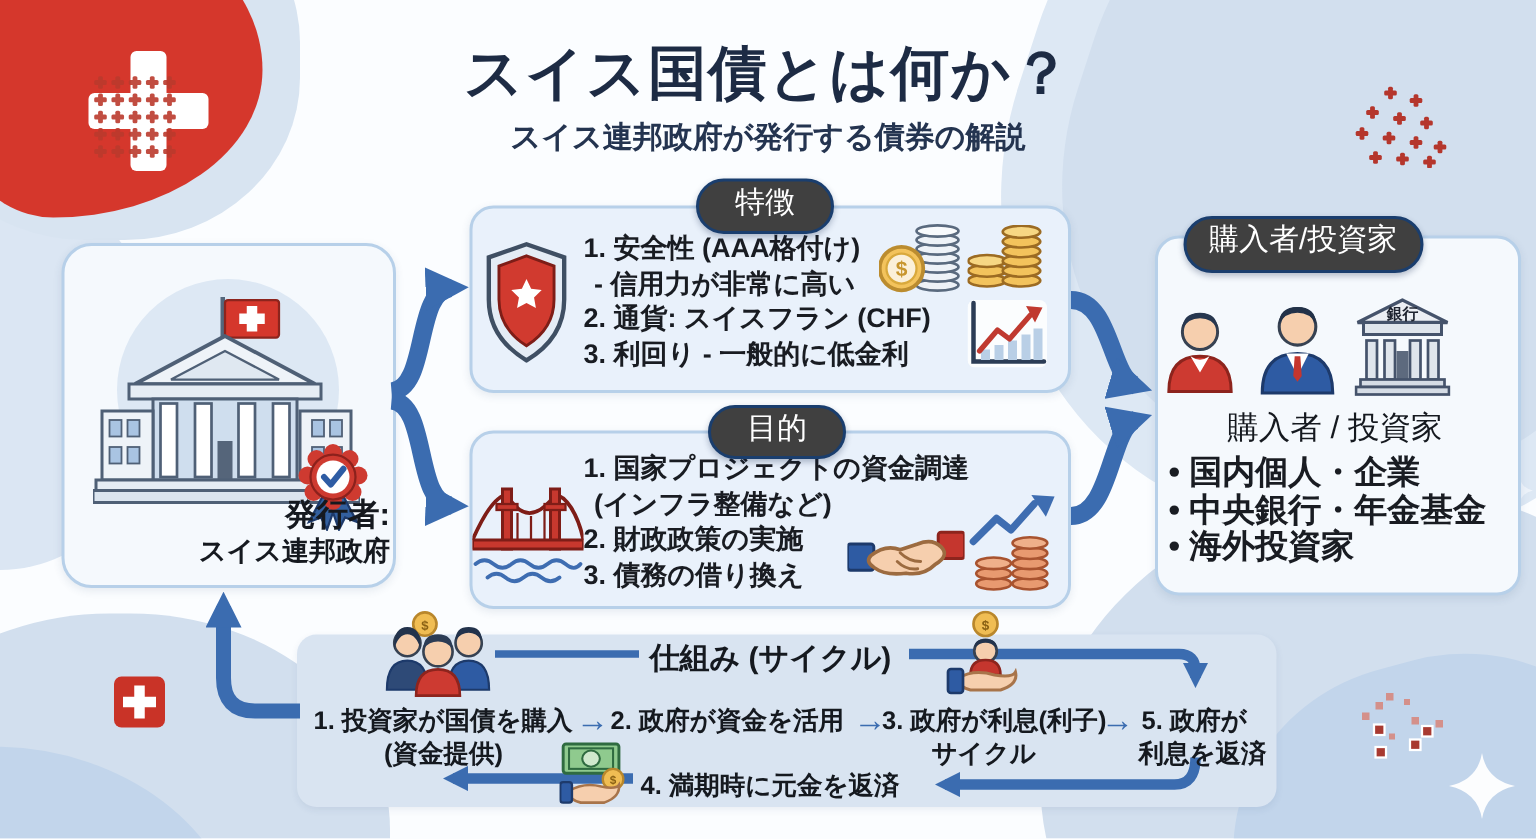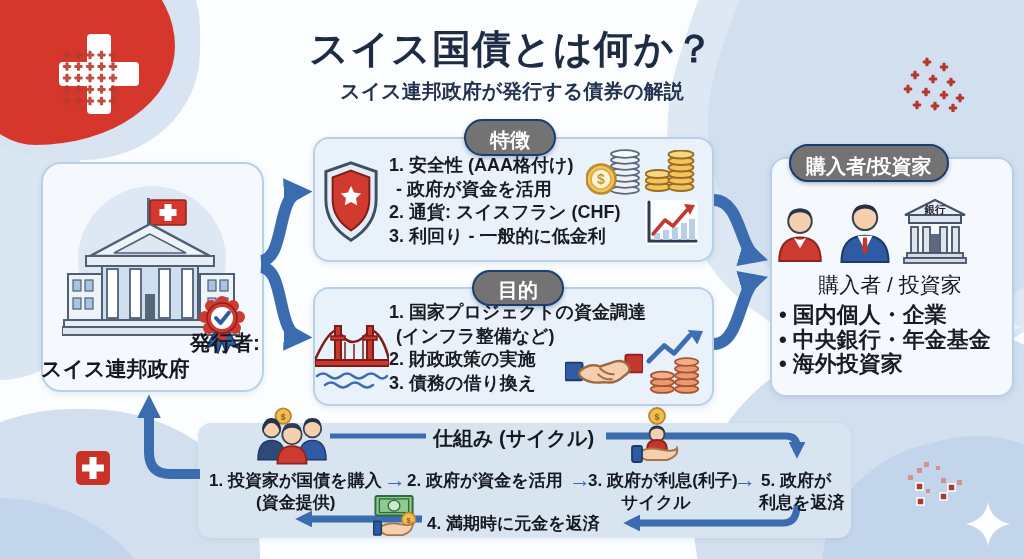--- a/index.html
+++ b/index.html
@@ -17,22 +17,22 @@
   .bg4{left:-110px;top:120px;width:220px;height:260px;background:#dbe6f3;border-radius:50%;}
   .bg5{left:-60px;top:-80px;width:260px;height:240px;background:#d8e4f1;border-radius:45%;}
   .red-blob{left:-50px;top:-60px;width:225px;height:205px;background:#d5372c;z-index:1;
             border-radius:42% 58% 62% 38% / 40% 52% 48% 60%;}
   
   .box{position:absolute;background:#e9f1fb;border:2.5px solid #b7d0e9;border-radius:16px;
        box-shadow:0 2px 6px rgba(40,70,110,.10);z-index:2;}
   .card-light{background:#f5f9fd;}
   .cycle-panel{position:absolute;background:#d9e4f1;border:none;border-radius:13px;z-index:2;
        box-shadow:0 2px 5px rgba(40,70,110,.08);}
-  .pill{position:absolute;z-index:9;background:#737373;border:2.5px solid #1a3e6e;color:#fff;
-        font-weight:700;border-radius:22px;display:flex;align-items:flex-end;justify-content:center;
+  .pill{position:absolute;z-index:9;background:#404040;border:2.5px solid #1a3e6e;color:#fff;
+        font-weight:400;border-radius:22px;display:flex;align-items:flex-start;justify-content:center;
         box-shadow:0 2px 4px rgba(20,40,80,.3);font-size:20px;}
   .txt{position:absolute;z-index:7;color:#15191f;font-weight:700;white-space:nowrap;}
   .icon{position:absolute;z-index:6;}
   .title{left:0;right:0;text-align:center;top:22px;font-size:39px;font-weight:800;
          color:#1d2b44;letter-spacing:1px;}
   .subtitle{left:0;right:0;text-align:center;top:78px;font-size:20px;font-weight:800;color:#243450;}
   .list{position:absolute;z-index:7;color:#191c22;font-weight:700;font-size:18px;line-height:23.5px;white-space:nowrap;}
   .indent{padding-left:7px;}
   .cyc{font-size:17px;}
   .cyc-arrow{font-size:22px;color:#3b6cb0;font-weight:700;z-index:7;}
@@ -203,33 +203,33 @@
         <circle cx="26" cy="38" r="6"></circle>
         <circle cx="13" cy="32" r="6"></circle>
       <circle cx="9" cy="21" r="6"></circle>
         <circle cx="15" cy="10" r="6"></circle>
     </g>
     <circle cx="26" cy="22" r="15" fill="#ce3a30" stroke="#8c211c" stroke-width="1.5"></circle>
     <circle cx="26" cy="22" r="11" fill="#ffffff"></circle>
     <path d="M20,22 L24.5,27 L33,16.5" stroke="#2e5ca4" stroke-width="4" fill="none" stroke-linecap="round" stroke-linejoin="round"></path>
   </svg>
   <div class="txt" style="left:41px;top:329px;width:219px;text-align:right;font-size:21px;font-weight:800;">発行者:</div>
-  <div class="txt" style="left:41px;top:355px;width:219px;text-align:left;font-size:21px;font-weight:800;">スイス連邦政府</div>
+  <div class="txt" style="left:41px;top:355px;width:219px;text-align:right;font-size:18px;font-weight:800;">スイス連邦政府</div>
 
   <div class="pill" style="left:464px;top:119px;height:33px;padding:0 24px;">
     <span>特徴</span>
   </div>
   <svg class="icon" style="left:322px;top:160px;" width="58" height="85" viewBox="0 0 60 86">
     <path d="M30,2 L56,11 V40 C56,60 45,73 30,82 C15,73 4,60 4,40 V11 Z" fill="#e4ecf5" stroke="#3f4f63" stroke-width="3"></path>
     <path d="M30,10 L49,17 V40 C49,55 41,65 30,72 C19,65 11,55 11,40 V17 Z" fill="#d13a2f" stroke="#7e1d17" stroke-width="2"></path>
     <path d="M30,26 l3.2,6.6 7.3,1 -5.3,5.1 1.3,7.2 -6.5,-3.4 -6.5,3.4 1.3,-7.2 -5.3,-5.1 7.3,-1 Z" fill="#ffffff"></path>
   </svg>
   <div class="list" style="left:389px;top:154px;">
     <div>1. 安全性 (AAA格付け)</div>
-    <div class="indent">- 政府が資金を活用</div>
+    <div class="indent">- 信用力が非常に高い</div>
     <div>2. 通貨: スイスフラン (CHF)</div>
     <div>3. 利回り - 一般的に低金利</div>
   </div>
   <svg class="icon" style="left:586px;top:146px;" width="56" height="50" viewBox="0 0 56 50">
     <g fill="#eef2f7" stroke="#5a6a7e" stroke-width="1.8">
       <ellipse cx="39" cy="44" rx="14" ry="3.8"></ellipse>
         <ellipse cx="39" cy="38" rx="14" ry="3.8"></ellipse>
       <ellipse cx="39" cy="32" rx="14" ry="3.8"></ellipse>
         <ellipse cx="39" cy="26" rx="14" ry="3.8"></ellipse>
       <ellipse cx="39" cy="20" rx="14" ry="3.8"></ellipse>

